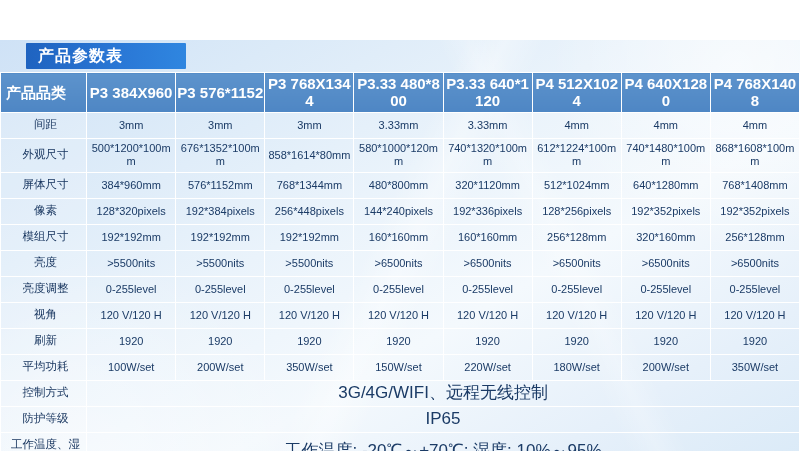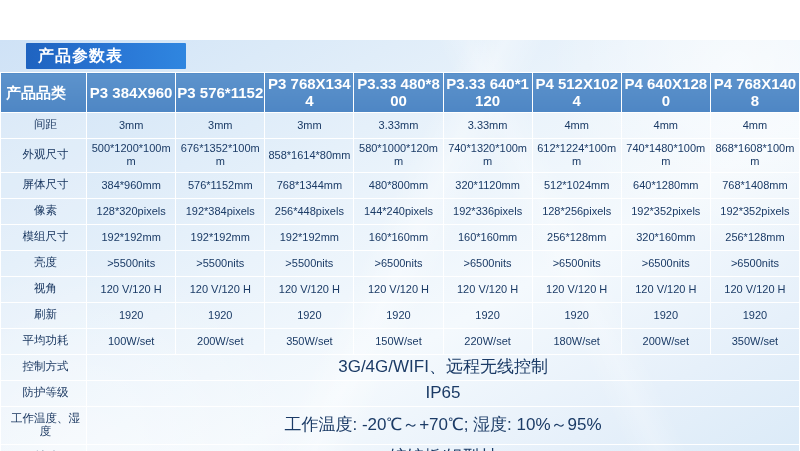--- a/index.html
+++ b/index.html
@@ -209,20 +209,31 @@
         <td class="cell">&gt;5500nits</td>
         <td class="cell">&gt;5500nits</td>
         <td class="cell">&gt;5500nits</td>
         <td class="cell">&gt;6500nits</td>
         <td class="cell">&gt;6500nits</td>
         <td class="cell">&gt;6500nits</td>
         <td class="cell">&gt;6500nits</td>
         <td class="cell">&gt;6500nits</td>
       </tr>
 
+      <tr>
+        <td class="rowhead">亮度调整</td>
+        <td class="cell">0-255level</td>
+        <td class="cell">0-255level</td>
+        <td class="cell">0-255level</td>
+        <td class="cell">0-255level</td>
+        <td class="cell">0-255level</td>
+        <td class="cell">0-255level</td>
+        <td class="cell">0-255level</td>
+        <td class="cell">0-255level</td>
+      </tr>
 
       <tr>
         <td class="rowhead">视角</td>
         <td class="cell">120 V/120 H</td>
         <td class="cell">120 V/120 H</td>
         <td class="cell">120 V/120 H</td>
         <td class="cell">120 V/120 H</td>
         <td class="cell">120 V/120 H</td>
         <td class="cell">120 V/120 H</td>
         <td class="cell">120 V/120 H</td>

